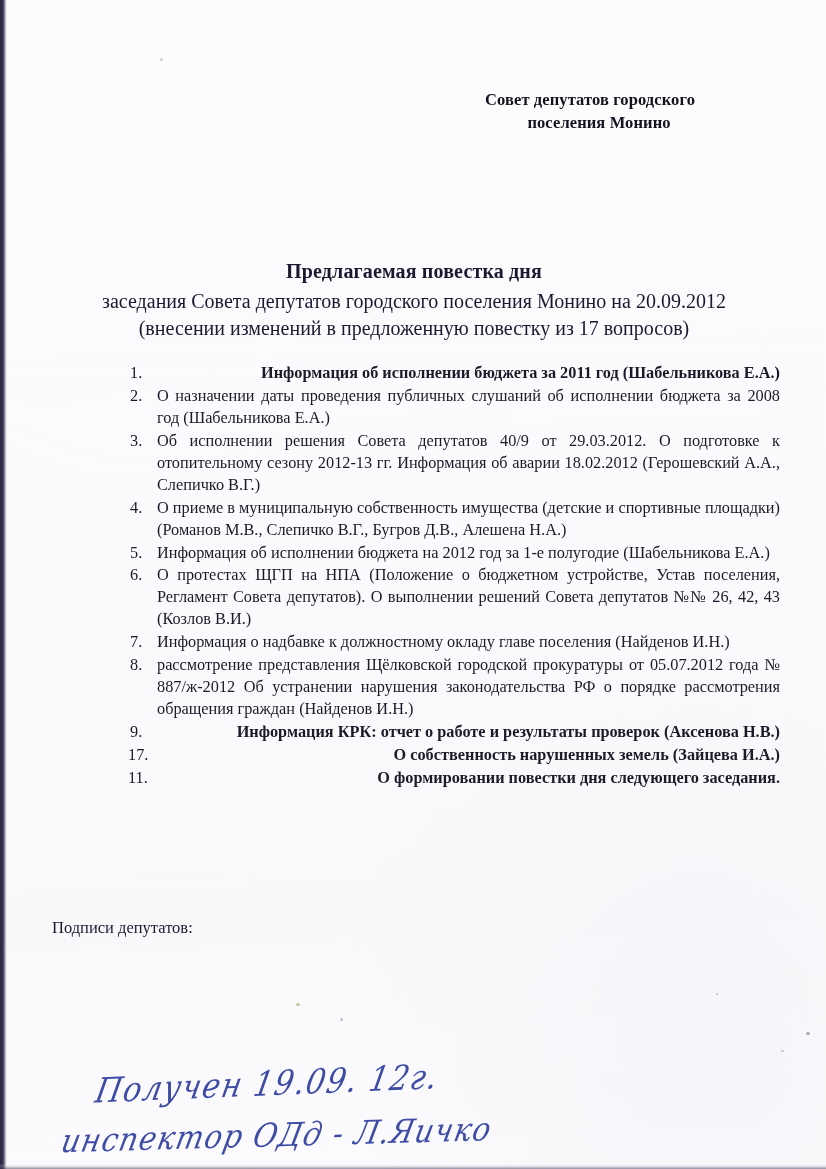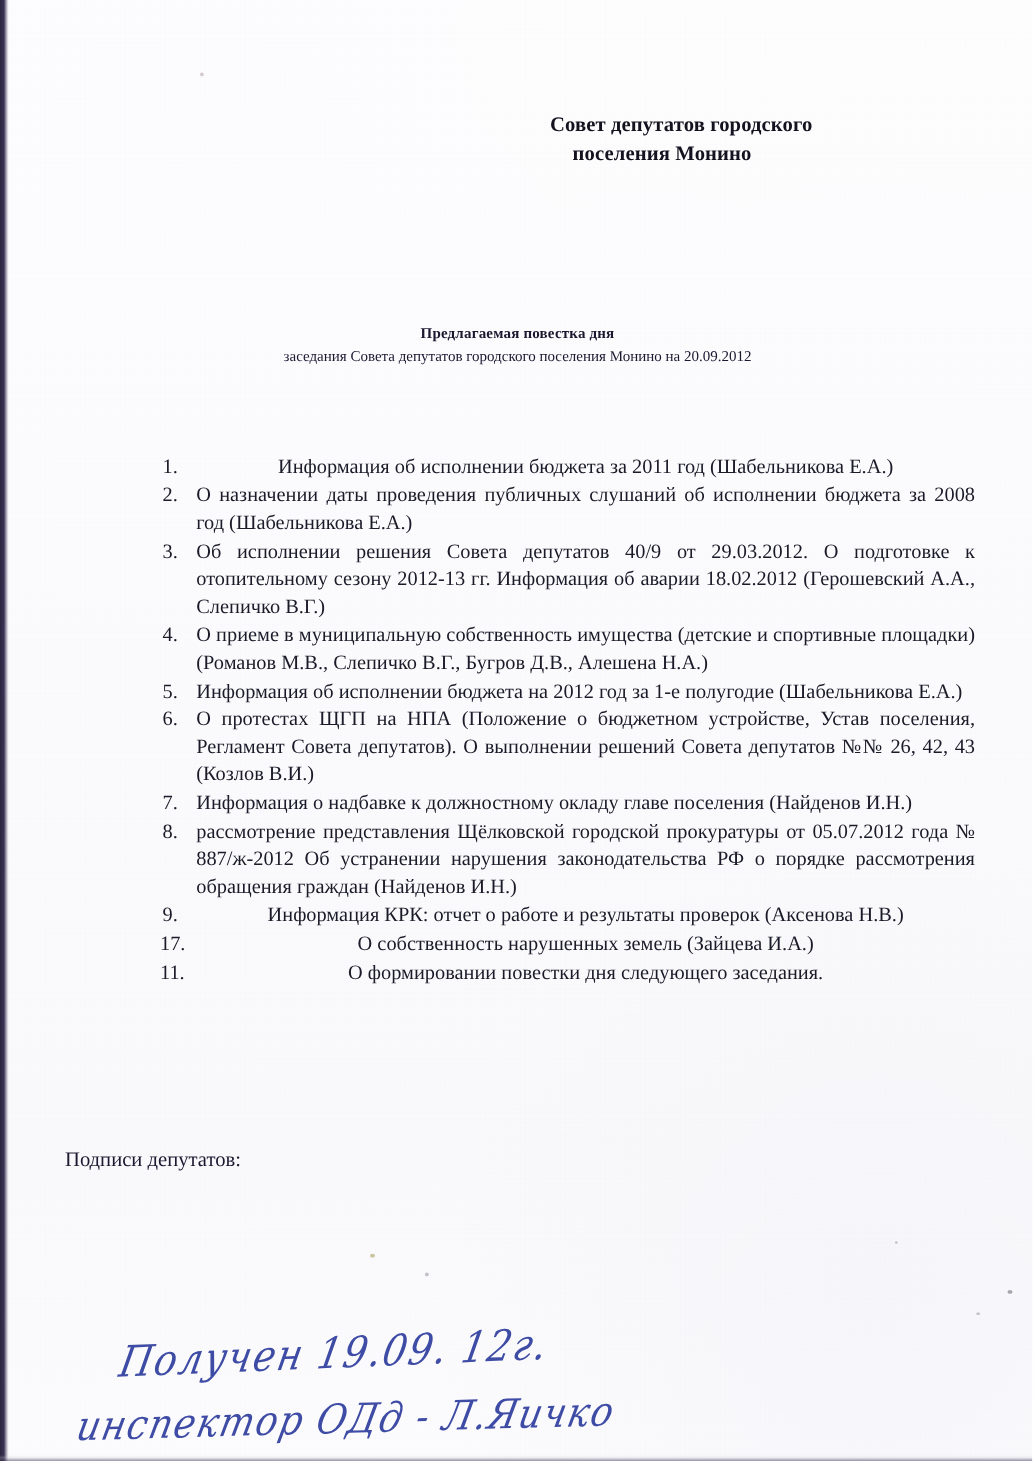--- a/index.html
+++ b/index.html
@@ -70,32 +70,32 @@
   .doc-header {
     position: absolute;
     left: 440px;
     top: 88px;
     width: 300px;
     font-size: 16.5px;
     font-weight: bold;
     line-height: 1.42;
     letter-spacing: .1px;
     color: #15121f;
-    text-align: left;
+    text-align: center;
   }
   .doc-header .ln2 { display: block; padding-left: 18px; }
 
   
   .title-block {
     position: absolute;
     left: 68px;
     top: 258px;
     width: 692px;
     text-align: center;
-    font-size: 12px;
+    font-size: 20px;
     line-height: 1.38;
     color: #1b1830;
   }
   .title-main {
     font-weight: bold;
     letter-spacing: .15px;
   }
   .title-sub1 { margin-top: 2px; }
   .title-sub2 { }
 
@@ -123,21 +123,21 @@
   .agenda-num.wide {
     width: 29px;
     padding-left: 0px;
   }
   .agenda-text {
     flex: 1 1 auto;
     text-align: justify;
     text-justify: inter-word;
     hyphens: none;
   }
-  .agenda-text.nojust { text-align: center; }
+  .agenda-text.nojust { text-align: right; font-weight: bold; }
 
   
   .signatures-label {
     position: absolute;
     left: 52px;
     top: 918px;
     font-size: 16.5px;
     color: #1b1830;
   }
 
@@ -177,20 +177,21 @@
   <div class="content">
 
     <div class="doc-header">
       <span>Совет депутатов городского</span>
       <span class="ln2">поселения Монино</span>
     </div>
 
     <div class="title-block">
       <div class="title-main">Предлагаемая повестка дня</div>
       <div class="title-sub1">заседания Совета депутатов городского поселения Монино на 20.09.2012</div>
+      <div class="title-sub2">(внесении изменений в предложенную повестку из 17 вопросов)</div>
     </div>
 
     <ol class="agenda" id="agenda-list">
         <li class="agenda-item">
           <span class="agenda-num">1.</span>
           <span class="agenda-text nojust">Информация об исполнении бюджета за 2011 год (Шабельникова Е.А.)</span>
         </li>
         <li class="agenda-item">
           <span class="agenda-num">2.</span>
           <span class="agenda-text">О назначении даты проведения публичных слушаний об исполнении бюджета за 2008 год (Шабельникова Е.А.)</span>

